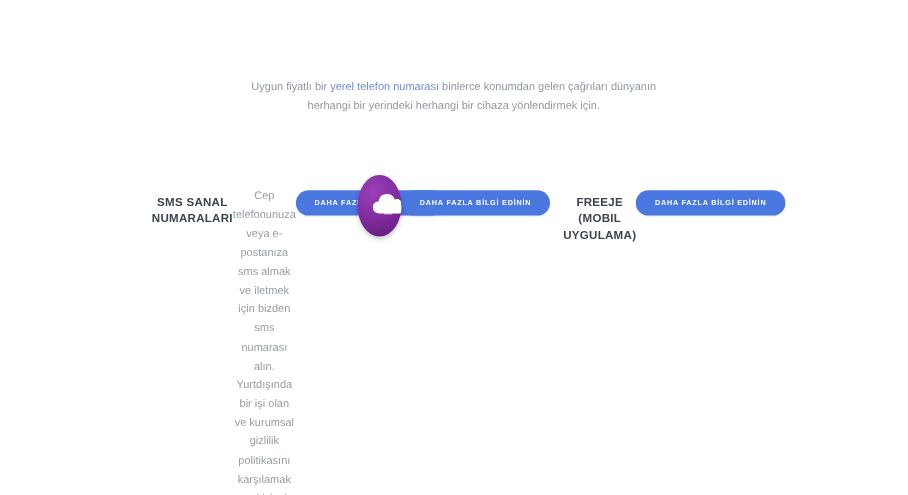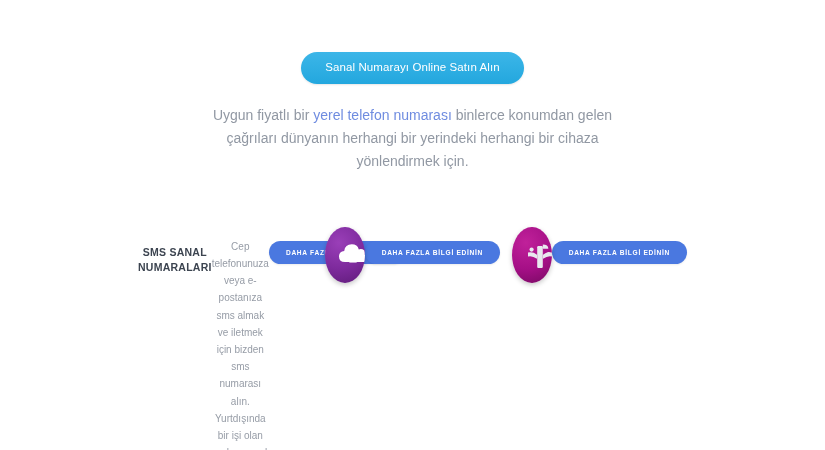--- a/index.html
+++ b/index.html
@@ -38,21 +38,21 @@
     border-radius: 18px;
     cursor: pointer;
     box-shadow: 0 1px 2px rgba(0,0,0,0.10);
     line-height: 1.1;
     font-family: "Liberation Sans", sans-serif;
   }
 
   .hero-desc {
     margin: 20px auto 0 auto;
     width: 400px;
-    font-size: 14px;
+    font-size: 10px;
     line-height: 1.65;
     color: #9198a3;
     text-align: center;
   }
   .hero-desc .link {
     color: #6f8ce0;
     text-decoration: none;
     cursor: pointer;
   }
 
@@ -130,21 +130,20 @@
     font-family: "Liberation Sans", sans-serif;
     box-shadow: 0 1px 2px rgba(0,0,0,0.08);
   }
 </style>
 </head>
 <body>
 
 <div class="page">
 
   <div class="hero">
-    <button class="cta-button">Sanal Numarayı Online Satın Alın</button>
 
     <p class="hero-desc">
       <span>Uygun fiyatlı bir </span><a class="link">yerel telefon numarası</a><span> binlerce konumdan gelen çağrıları dünyanın herhangi bir yerindeki herhangi bir cihaza yönlendirmek için.</span>
     </p>
   </div>
 
   <div class="cards">
 
     <div class="card">
       <div class="icon-wrap icon-globe">
@@ -192,17 +191,18 @@
           <g fill="#e8e8ee">
             <rect x="25.2" y="19" width="5.6" height="22" rx="1.2"></rect>
             <path d="M30.8 17.5 q5.5 0 5.5 4.2 h-5.5 z"></path>
             <path d="M16 25.5 q5 -1 9 2.2 l0 4 q-5 -3.4 -9 -2.2 z"></path>
             <path d="M40 25.5 q-5 -1 -9 2.2 l0 4 q5 -3.4 9 -2.2 z"></path>
             <circle cx="19.6" cy="22.6" r="2.1"></circle>
             <circle cx="36.6" cy="26.8" r="1.8"></circle>
           </g>
         </svg>
       </div>
+      <div class="card-title">FREEJE (MOBIL UYGULAMA)</div>
       <button class="card-btn">DAHA FAZLA BİLGİ EDİNİN</button>
     </div>
 
   </div>
 </div>
 
 </body></html>

